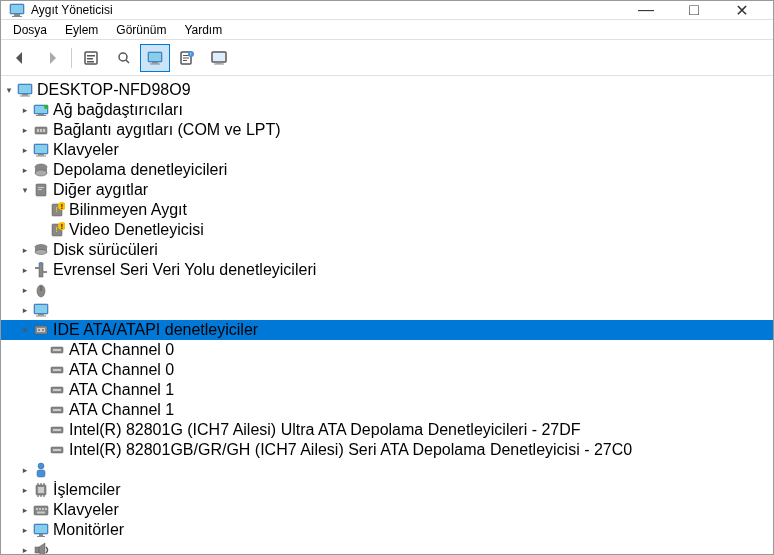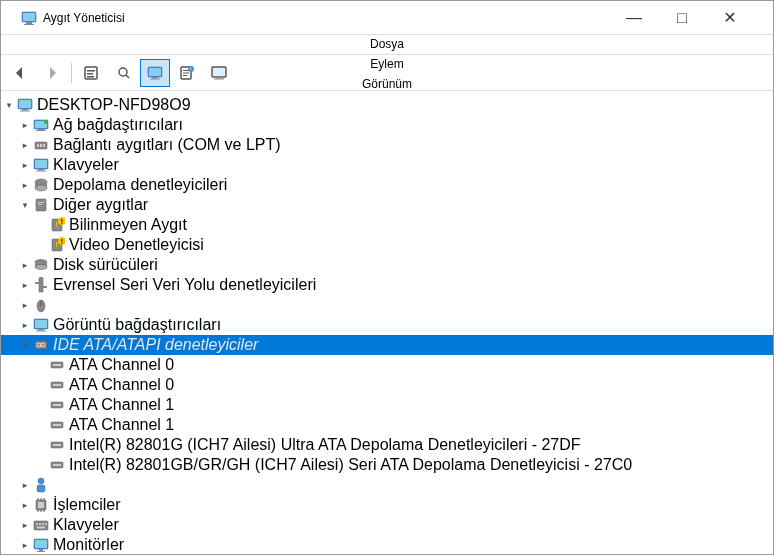--- a/index.html
+++ b/index.html
@@ -14,24 +14,24 @@
     .window {
       width: 774px;
       height: 555px;
       background: #ffffff;
       border: 1px solid #999;
       display: flex;
       flex-direction: column;
     }
     .title-bar {
       background: #ffffff;
-      height: 34px;
-      display: flex;
-      align-items: center;
-      padding: 0 20px;
+      height: 19px;
+      display: flex;
+      align-items: center;
+      padding: 0 8px;
       border-bottom: 1px solid #e0e0e0;
       justify-content: space-between;
     }
     .title-bar-left {
       display: flex;
       align-items: center;
       gap: 6px;
     }
     .title-text {
       font-size: 12px;
@@ -54,21 +54,20 @@
       color: #333;
     }
 
     .menu-bar {
       height: 20px;
       display: flex;
       align-items: center;
       padding: 0 4px;
       gap: 2px;
       border-bottom: 1px solid #e0e0e0;
-      flex-direction: column;
     }
     .menu-item {
       padding: 2px 8px;
       cursor: pointer;
       font-size: 12px;
       color: #000;
     }
 
     .toolbar {
       height: 36px;
@@ -112,21 +111,21 @@
 
     .tree-item {
       display: flex;
       align-items: center;
       height: 20px;
       cursor: pointer;
       white-space: nowrap;
       padding-right: 8px;
     }
     .tree-item.selected { background: #0078d7; color: #fff; }
-    .tree-item.selected .item-text { color: #e5e5e5; font-style: italic; }
+    .tree-item.selected .item-text { color: #000000; }
 
     .indent {
       display: inline-block;
       width: 16px;
       flex-shrink: 0;
     }
     .expand-btn {
       width: 16px;
       height: 16px;
       display: inline-flex;
@@ -389,21 +388,20 @@
           <span class="indent"></span>
           <span class="expand-btn">▸</span>
           <span class="item-icon">
             <svg width="16" height="16" viewBox="0 0 16 16">
               <rect x="1" y="2" width="14" height="10" rx="1" fill="#4a90d9" stroke="#2a6099" stroke-width="0.5"></rect>
               <rect x="2" y="3" width="12" height="8" fill="#87ceeb"></rect>
               <rect x="5" y="12" width="6" height="1.5" fill="#888"></rect>
               <rect x="3" y="13.5" width="10" height="1" fill="#888"></rect>
             </svg>
           </span>
-          <span class="item-text">Görüntü bağdaştırıcıları</span>
         </div>
         <div class="tree-item selected">
           <span class="indent"></span>
           <span class="expand-btn">▾</span>
           <span class="item-icon">
             <svg width="16" height="16" viewBox="0 0 16 16">
               <rect x="2" y="4" width="12" height="8" rx="1" fill="#888" stroke="#555" stroke-width="0.5"></rect>
               <rect x="4" y="6" width="8" height="4" fill="#ccc"></rect>
               <rect x="5" y="7" width="2" height="2" fill="#888"></rect>
               <rect x="9" y="7" width="2" height="2" fill="#888"></rect>

